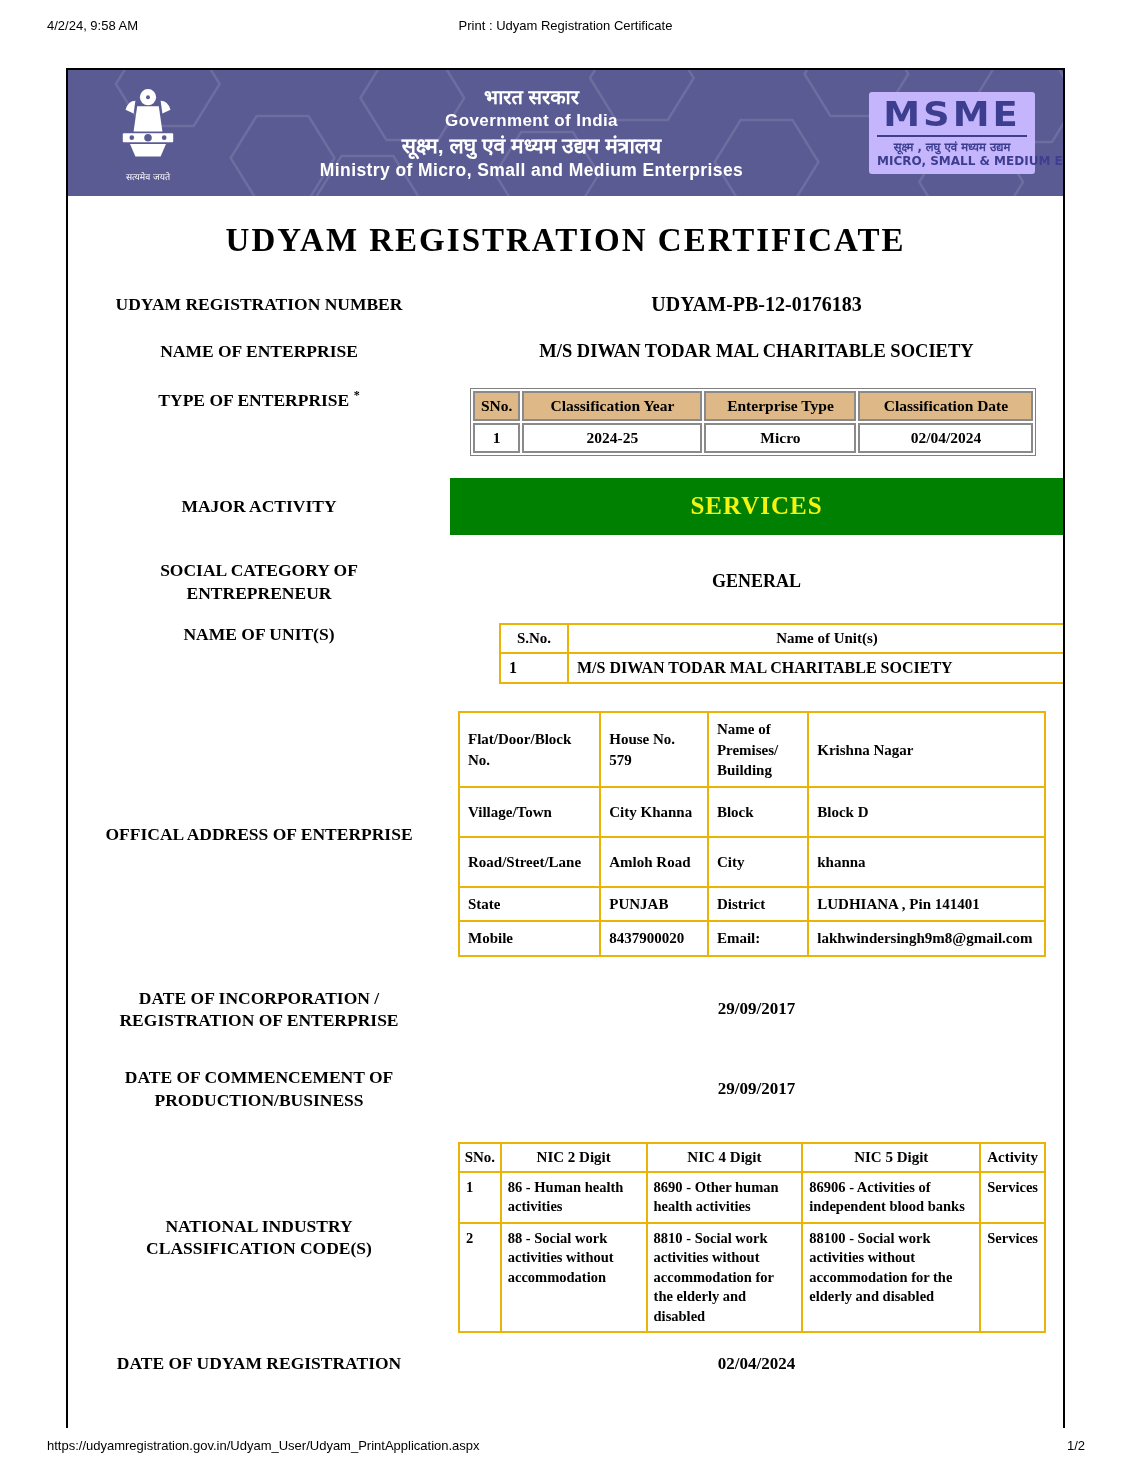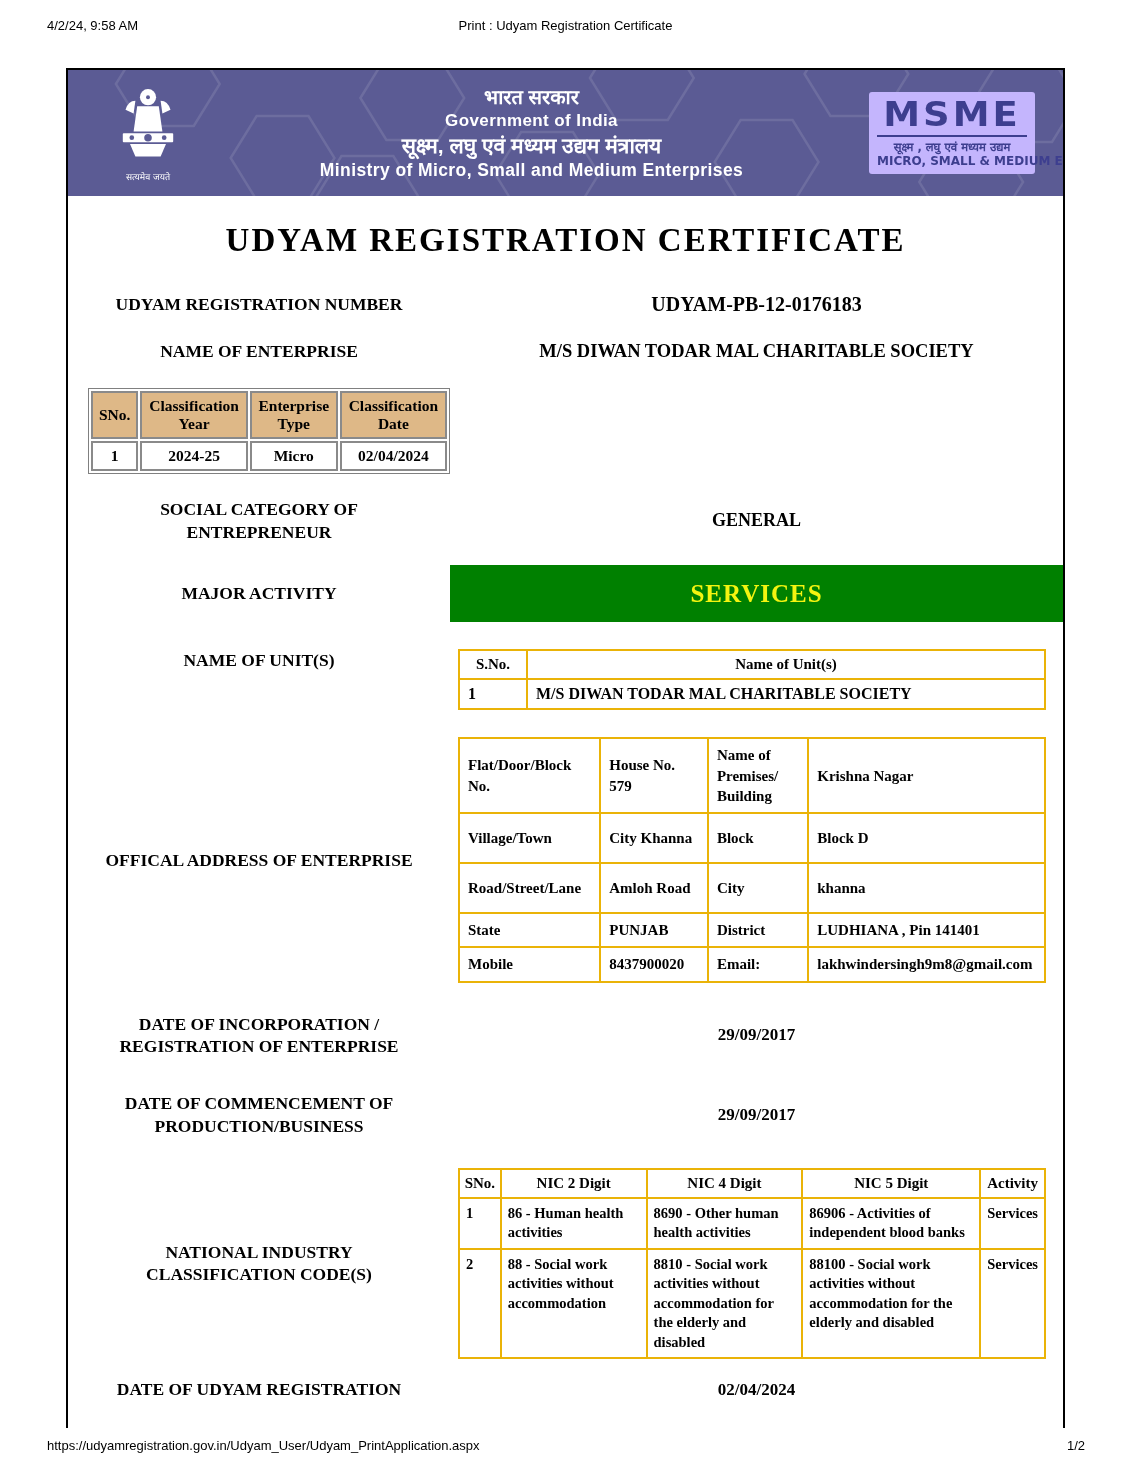--- a/index.html
+++ b/index.html
@@ -52,21 +52,21 @@
   .row-value { text-align: center; font-weight: bold; font-size: 17px; }
 
   .row-urn      { margin-top: 34px; }
   .urn-value    { font-size: 20px; }
   .row-name     { margin-top: 24px; }
   .name-value   { font-size: 18.5px; }
   .row-type     { margin-top: 25px; align-items: start; }
   .row-major    { margin-top: 22px; }
   .row-social   { margin-top: 24px; }
   .social-value { font-size: 18px; }
-  .row-units    { margin-top: 27px; align-items: start; }
+  .row-units    { margin-top: 19px; align-items: start; gap: 41px; }
   .row-address  { margin-top: 27px; align-items: center; }
   .row-incorp   { margin-top: 30px; }
   .row-commence { margin-top: 34px; }
   .row-nic      { margin-top: 30px; align-items: center; }
   .row-regdate  { margin-top: 19px; }
 
   .major-activity { width: 100%; height: 57px; background: #008000; color: #f4f410;
     font-weight: bold; font-size: 25px; letter-spacing: 1px;
     display: flex; align-items: center; justify-content: center; }
 
@@ -164,51 +164,52 @@
     <div class="row-label">UDYAM REGISTRATION NUMBER</div>
     <div class="row-value urn-value">UDYAM-PB-12-0176183</div>
   </div>
 
   <div class="row row-name">
     <div class="row-label">NAME OF ENTERPRISE</div>
     <div class="row-value name-value">M/S DIWAN TODAR MAL CHARITABLE SOCIETY</div>
   </div>
 
   <div class="row row-type">
+    <div class="row-label"><span>TYPE OF ENTERPRISE </span><sup>*</sup></div>
     <div class="row-value">
       <table class="classification">
         <tbody>
             <tr>
           <th class="cls-c0">SNo.</th>
           <th class="cls-c1">Classification Year</th>
           <th class="cls-c2">Enterprise Type</th>
           <th class="cls-c3">Classification Date</th>
         </tr>
         <tr>
           <td>1</td>
           <td>2024-25</td>
           <td>Micro</td>
           <td>02/04/2024</td>
         </tr>
       </tbody>
         </table>
     </div>
   </div>
 
+  <div class="row row-major">
+    <div class="row-label">MAJOR ACTIVITY</div>
+    <div class="row-value">
+      <div class="major-activity">SERVICES</div>
+    </div>
+  </div>
+
   <div class="row row-social">
     <div class="row-label">SOCIAL CATEGORY OF
 ENTREPRENEUR</div>
     <div class="row-value social-value">GENERAL</div>
-  </div>
-
-  <div class="row row-major">
-    <div class="row-label">MAJOR ACTIVITY</div>
-    <div class="row-value">
-      <div class="major-activity">SERVICES</div>
-    </div>
   </div>
 
   <div class="row row-units">
     <div class="row-label">NAME OF UNIT(S)</div>
     <div class="row-value">
       <table class="dark units">
         <tbody>
             <tr>
           <th class="units-c0">S.No.</th>
           <th>Name of Unit(s)</th>

